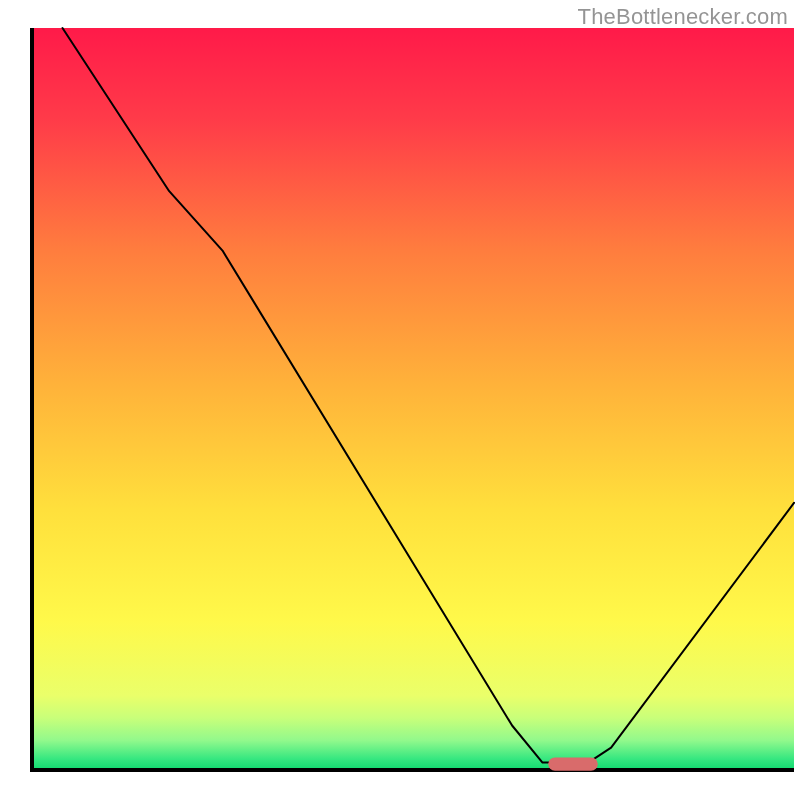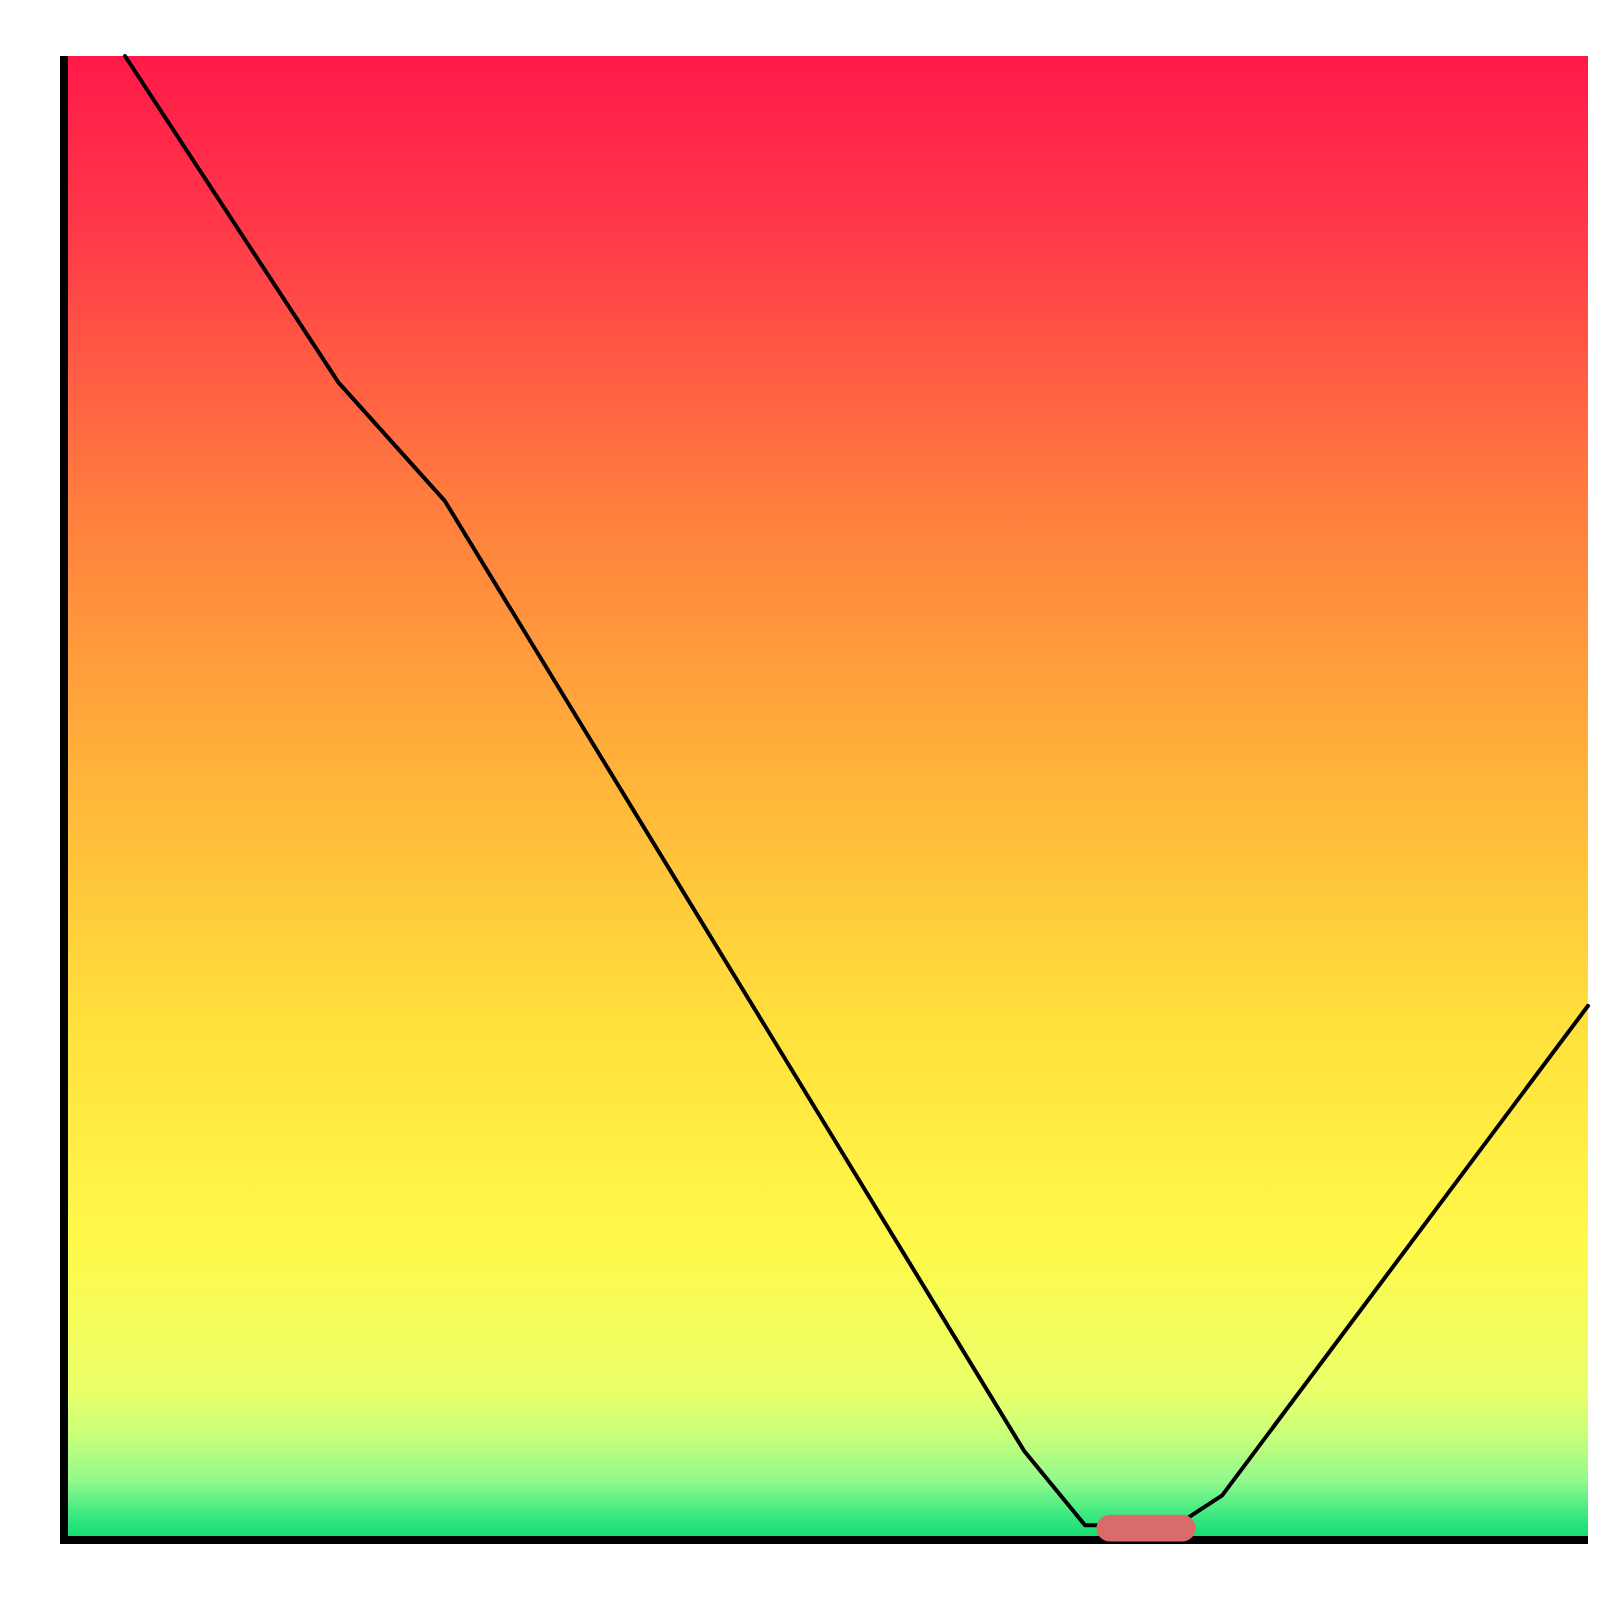--- a/index.html
+++ b/index.html
@@ -52,13 +52,14 @@
 
     <rect id="plot-bg" fill="url(#bg-grad)" x="32" y="28" width="762" height="742"></rect>
 
     <path id="axes" fill="none" d="M 32 28 L 32 770 L 794 770" stroke="#000000" stroke-width="4"></path>
 
     <path id="curve" fill="none" d="M 62.5 28.0 L 169.2 191.2 L 222.5 250.6 L 512.1 725.5 L 542.5 762.6 L 588.3 762.6 L 611.1 747.7 L 794.0 502.9" stroke="#000000" stroke-width="2" stroke-linejoin="round" stroke-linecap="round"></path>
 
     <rect id="marker" x="548.255" y="757.386" width="49.53" height="13.356000000000002" rx="6.678000000000001" ry="6.678000000000001" fill="#d96b6b"></rect>
   </svg>
 
+  <div class="watermark" style="top:4px; right:12px;">TheBottlenecker.com</div>
 </div>
 
 </body></html>

